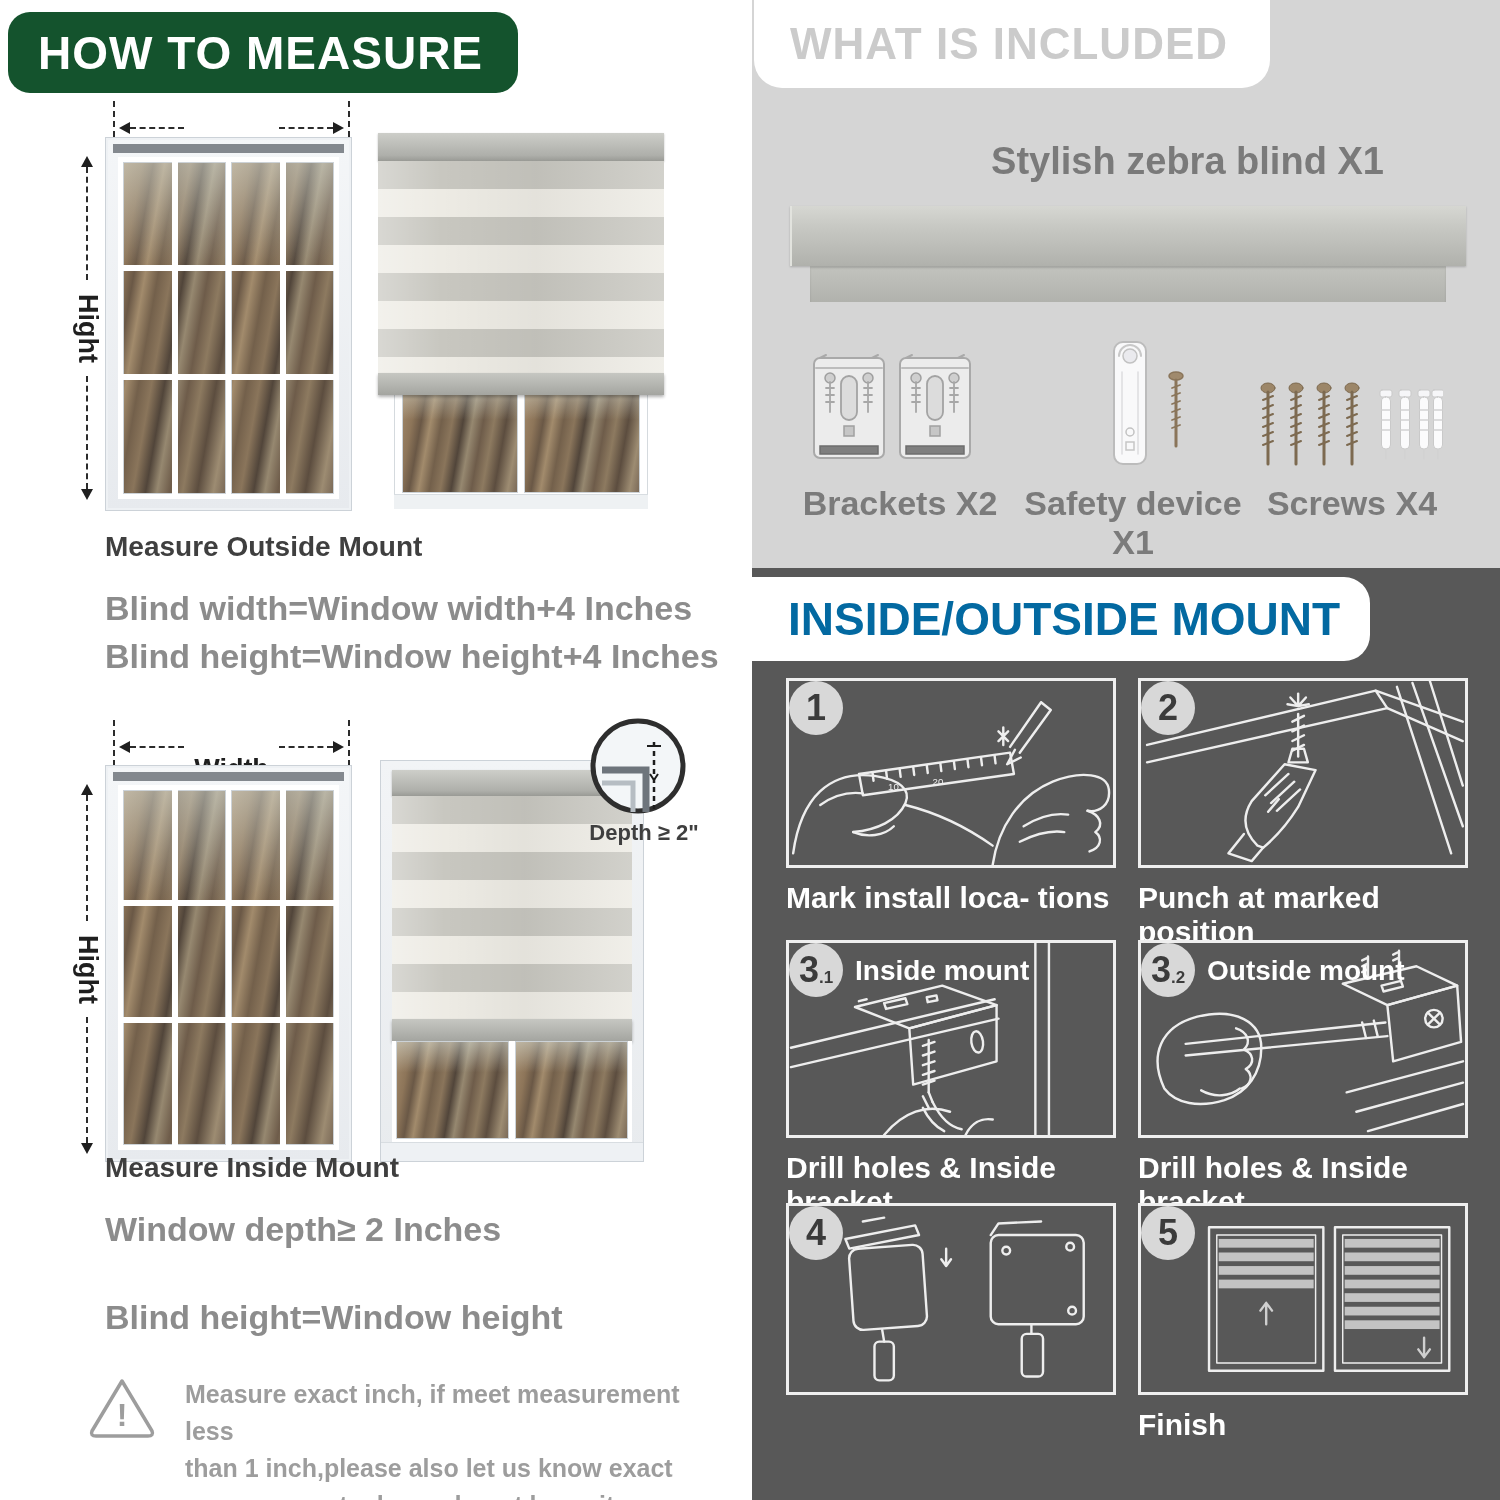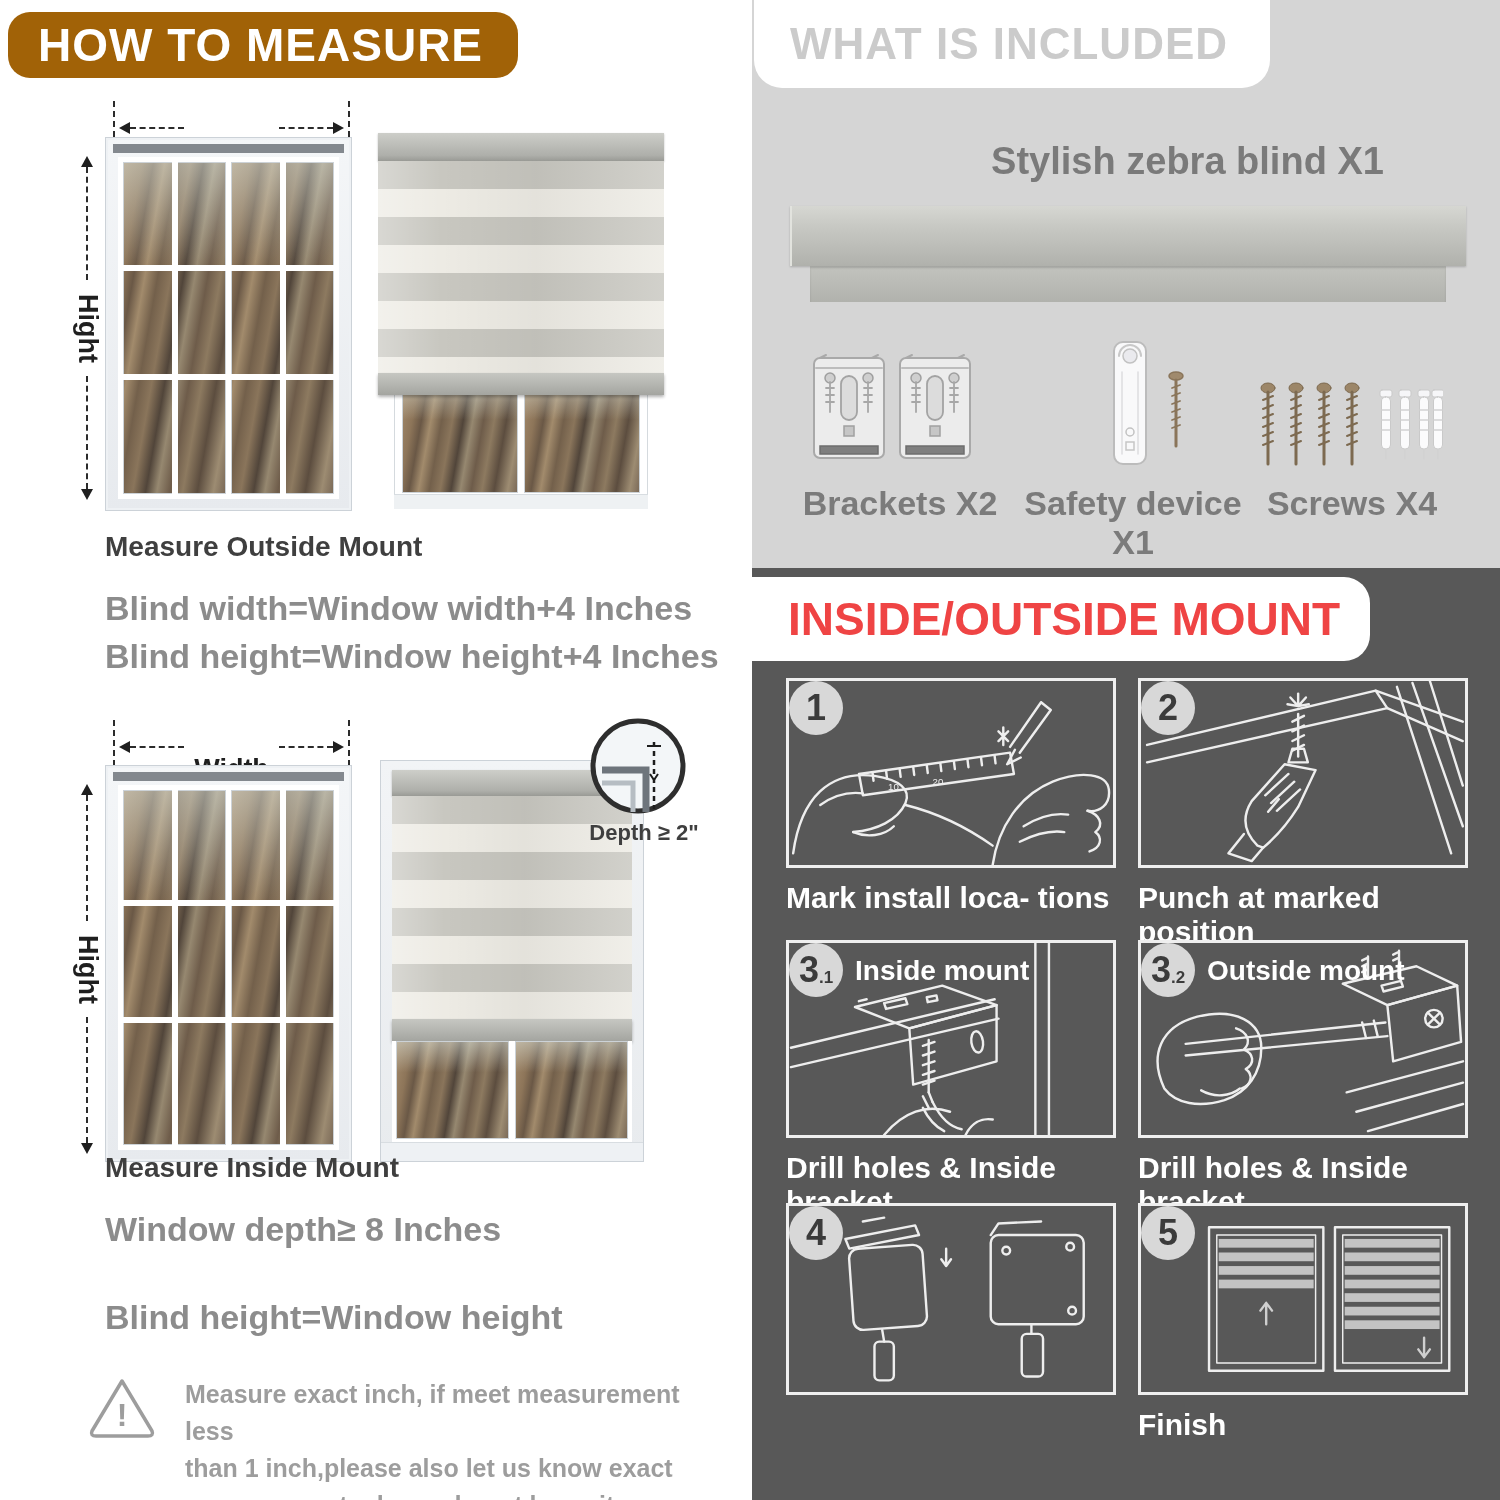--- a/index.html
+++ b/index.html
@@ -1,30 +1,30 @@
 <!DOCTYPE html>
 <html><head>
 <meta charset="utf-8">
 <style>
   html,body{margin:0;padding:0;background:#ffffff;}
   #canvas{position:relative;width:1500px;height:1500px;background:#fff;overflow:hidden;
           font-family:"Liberation Sans",sans-serif;}
   .abs{position:absolute;}
 
   
-  .hdr-left{left:8px;top:12px;width:510px;height:66px;background:#a16207;border-radius:22px;
+  .hdr-left{left:8px;top:12px;width:510px;height:81px;background:#14532d;border-radius:22px;
             color:#fff;font-size:46px;font-weight:bold;display:flex;align-items:center;
             padding-left:30px;letter-spacing:1px;box-sizing:border-box;}
   .panel-top{left:752px;top:0;width:748px;height:568px;background:#d5d5d5;}
   .hdr-included{left:754px;top:0;width:516px;height:88px;background:#fff;border-radius:0 0 28px 28px;
             color:#cbcbcb;font-size:44px;font-weight:bold;display:flex;align-items:center;
             padding-left:36px;letter-spacing:1px;box-sizing:border-box;}
   .panel-dark{left:752px;top:568px;width:748px;height:932px;background:#585858;}
   .hdr-mount{left:752px;top:577px;width:618px;height:84px;background:#fff;border-radius:0 26px 26px 0;
-            color:#ef4444;font-size:46px;font-weight:bold;display:flex;align-items:center;
+            color:#0369a1;font-size:46px;font-weight:bold;display:flex;align-items:center;
             padding-left:36px;box-sizing:border-box;}
 
   
   .window{background:linear-gradient(180deg,#f4f6f8,#e7eaee);border:1px solid #ccd2d8;
           box-shadow:inset 0 0 0 2px #eef1f4;}
   .win-toptrack{position:absolute;left:7px;right:7px;top:6px;height:9px;background:#83888e;}
   .win-glaze{position:absolute;left:12px;right:12px;top:19px;bottom:11px;background:#fff;
              display:flex;gap:5px;padding:5px;box-sizing:border-box;}
   .casement{flex:1;position:relative;box-shadow:inset 0 0 0 1px #ccd2d7;}
   .glass{background:
@@ -212,21 +212,21 @@
       <circle cx="50" cy="50" r="45" fill="#f3f6f8" stroke="#2e2e2e" stroke-width="5"></circle>
       <path d="M14,54 H58 V96" stroke="#6e757c" stroke-width="7" fill="none"></path>
       <path d="M14,67 H45 V96" stroke="#b6bdc3" stroke-width="5" fill="none"></path>
       <path d="M66,26 V93" stroke="#1d1d1d" stroke-width="2.5" stroke-dasharray="5 4" fill="none"></path>
       <path d="M59,30 h14 M62,58 l4,6 l4,-6" stroke="#1d1d1d" stroke-width="2" fill="none"></path>
     </svg>
   </div>
   <div class="depth-lbl" style="left:578px;top:820px;width:132px">Depth ≥ 2"</div>
 
   <div class="h-meas" style="left:105px;top:1152px">Measure Inside Mount</div>
-  <div class="t-gray" style="left:105px;top:1210px">Window depth≥ 8 Inches</div>
+  <div class="t-gray" style="left:105px;top:1210px">Window depth≥ 2 Inches</div>
   <div class="t-gray" style="left:105px;top:1298px">Blind height=Window height</div>
 
   <div class="abs" style="left:88px;top:1376px;width:68px;height:64px">
     <svg viewBox="0 0 68 64">
       <path d="M34,5 L64,55 Q66,60 60,60 L8,60 Q2,60 4,55 Z" fill="none" stroke="#9d9d9d" stroke-width="3.5" stroke-linejoin="round"></path>
       <text x="34" y="50" text-anchor="middle" font-size="32" font-weight="bold" fill="#9d9d9d">!</text>
     </svg>
   </div>
   <div class="warn-text" style="left:185px;top:1376px;width:520px">
     <div>Measure exact inch, if meet measurement less</div>

